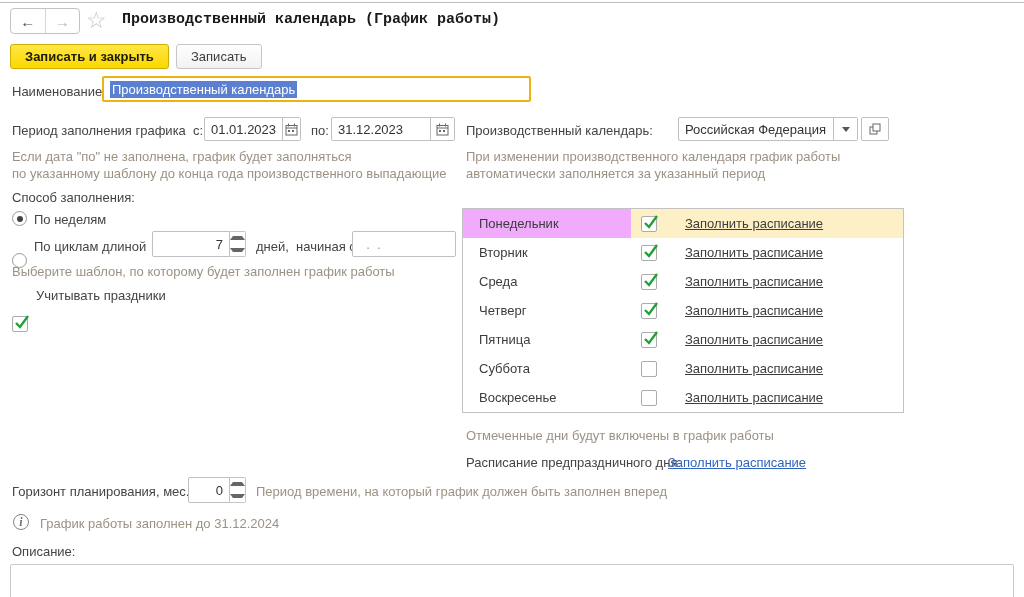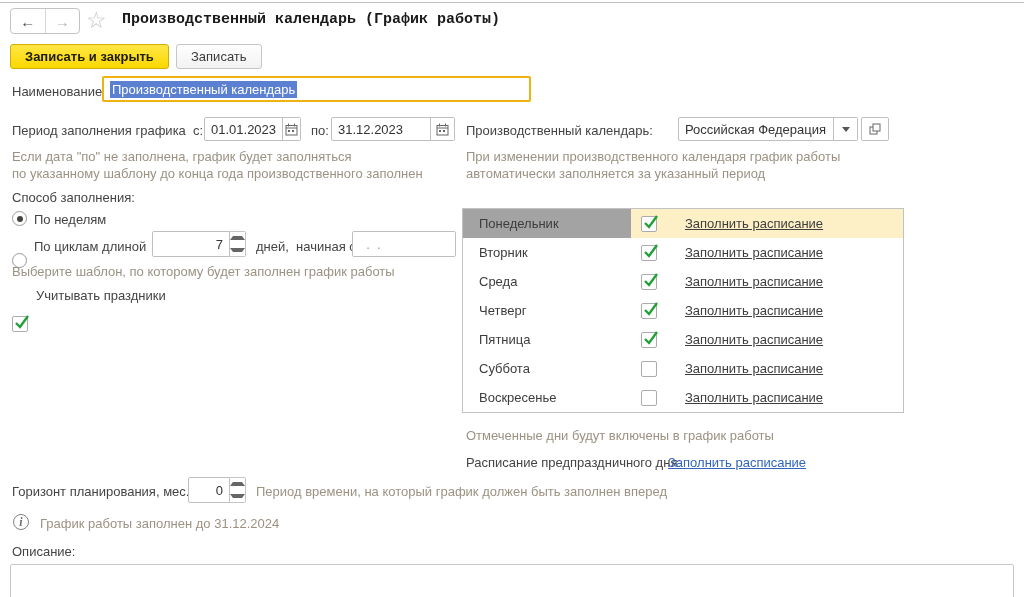--- a/index.html
+++ b/index.html
@@ -56,21 +56,21 @@
     border-radius:50%; background:#44443e; }
   .cb { width:16px; height:16px; border:1px solid #ababab; border-radius:2px; background:#fff; position:relative; }
   .cb svg { display:none; position:absolute; left:1px; top:-3px; overflow:visible; }
   .cb.checked svg { display:block; }
 
   
   .ttable { left:462px; top:208px; width:442px; height:205px; border:1px solid #c2c2c2; background:#fff; }
   .trow { height:29px; display:flex; align-items:center; position:relative; }
   .trow .day { width:168px; align-self:stretch; display:flex; align-items:center; padding-left:16px; color:#3c3c3c; }
   .trow.selected { background:#fdf0c6; }
-  .trow.selected .day { background:#a3a3a3; }
+  .trow.selected .day { background:#f0abfc; }
   .trow .cb { margin-left:10px; }
   .tlink { margin-left:28px; color:#3d3d3d; text-decoration:underline; cursor:default; }
   .blue-link { color:#3064bd; text-decoration:underline; cursor:default; }
 
   .info-icon { width:16px; height:16px; border:1px solid #828282; border-radius:50%;
     display:flex; align-items:center; justify-content:center;
     font-family:"Liberation Serif", serif; font-style:italic; font-weight:bold;
     font-size:12px; color:#6e6e6e; }
 
   .desc-area { left:10px; top:564px; width:1004px; height:46px; border:1px solid #c9c9c9;
@@ -122,21 +122,21 @@
         <line x1="3.5" y1="0.5" x2="3.5" y2="3.5" stroke="#666"></line>
         <line x1="9.5" y1="0.5" x2="9.5" y2="3.5" stroke="#666"></line>
         <line x1="1" y1="5" x2="12" y2="5" stroke="#666"></line>
         <rect x="3" y="7" width="2" height="2" fill="#666"></rect>
         <rect x="7" y="7" width="2" height="2" fill="#666"></rect>
       </svg>
     </div>
   </div>
   <div class="abs hint" style="left:12px; top:148px; line-height:17px;">
     <div>Если дата "по" не заполнена, график будет заполняться</div>
-    <div>по указанному шаблону до конца года производственного заполнен</div>
+    <div>по указанному шаблону до конца года производственного выпадающие</div>
   </div>
 
   <div class="abs" style="left:466px; top:123px;">Производственный календарь:</div>
   <div class="abs field" style="left:678px; top:117px; width:180px; height:24px;">
     <div class="txt">Российская Федерация</div>
     <div class="icon-btn">
       <div class="arrow-down"></div>
     </div>
   </div>
   <div class="abs field" style="left:861px; top:117px; width:28px; height:24px; justify-content:center; align-items:center;">

